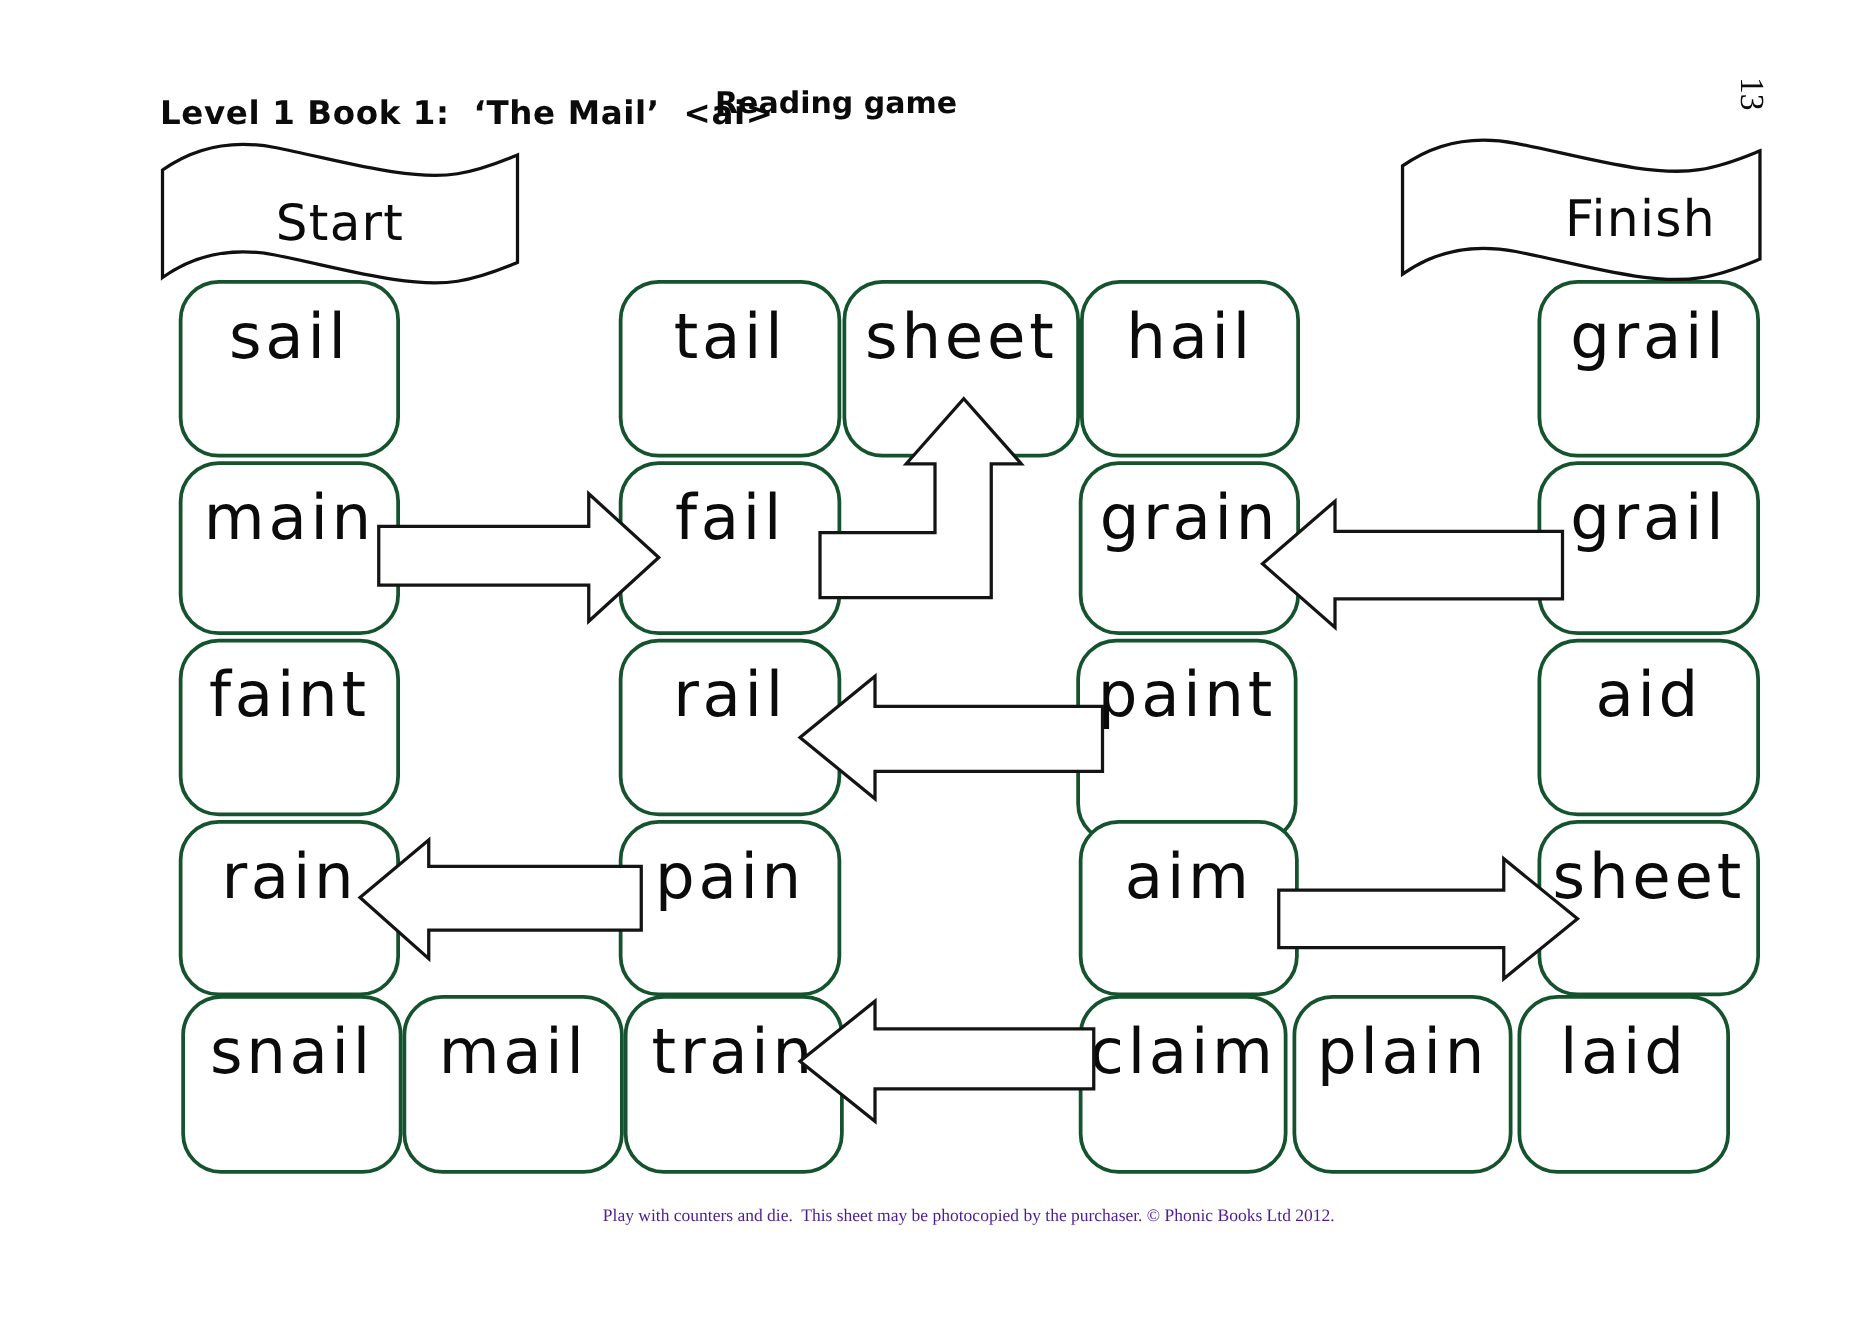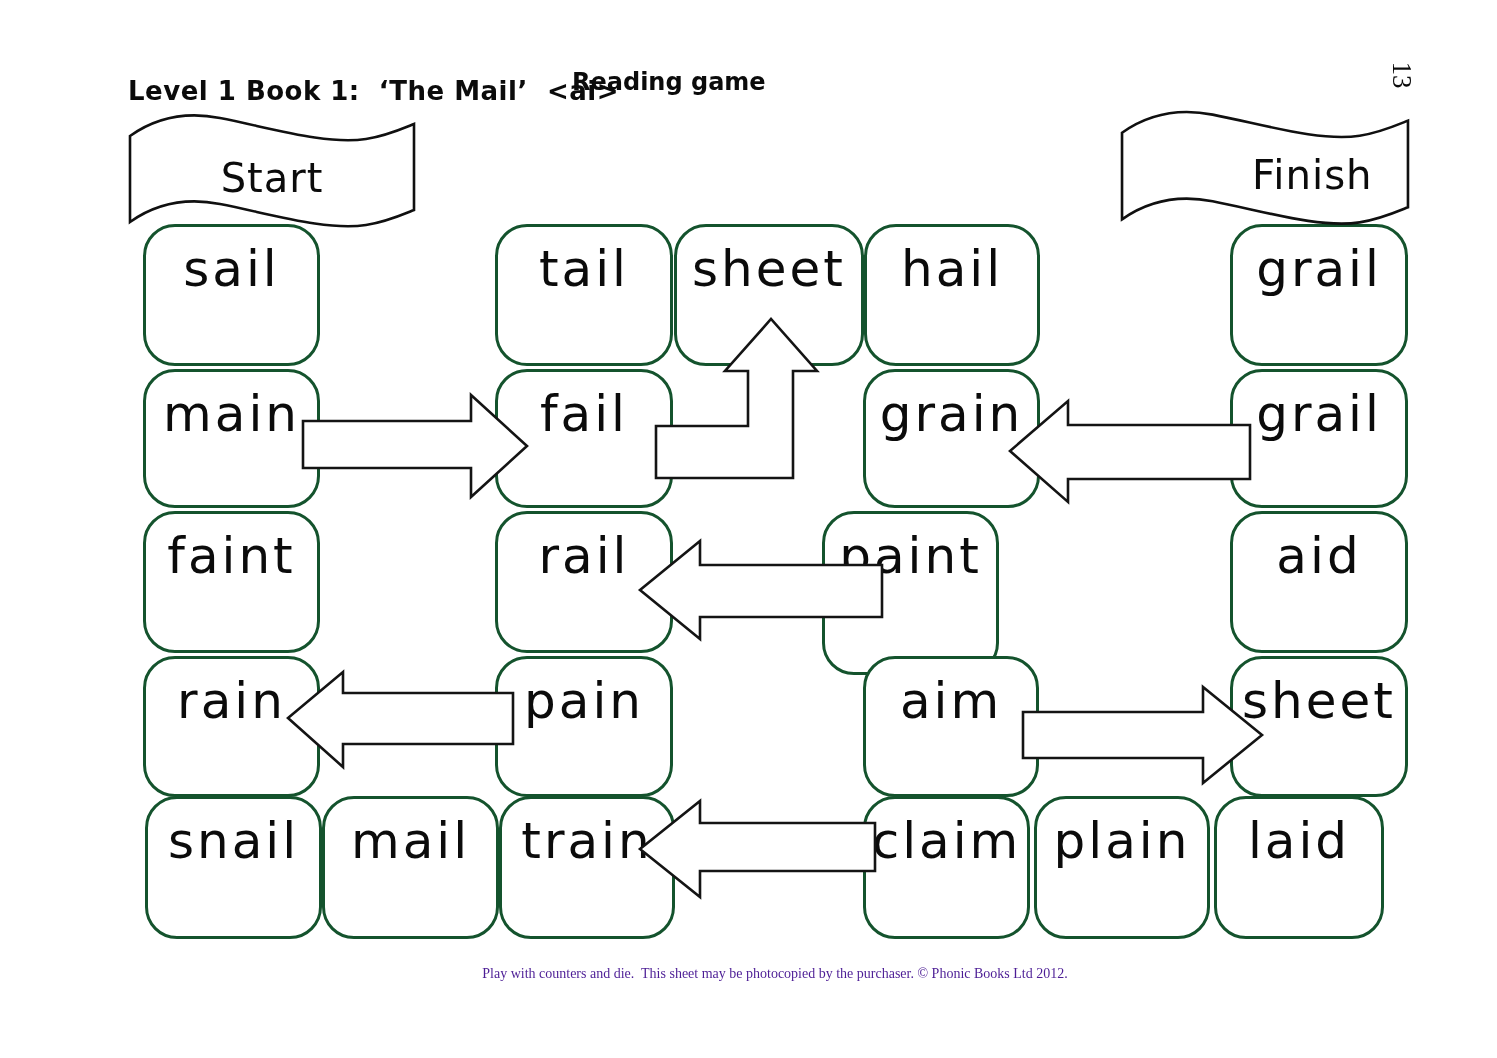--- a/index.html
+++ b/index.html
@@ -63,21 +63,21 @@
       <div class="tile" style="left: 495px; top: 224px; width: 178px; height: 142px;"><span>tail</span></div>
       <div class="tile" style="left: 674px; top: 224px; width: 190px; height: 142px;"><span>sheet</span></div>
       <div class="tile" style="left: 864px; top: 224px; width: 176px; height: 142px;"><span>hail</span></div>
       <div class="tile" style="left: 1230px; top: 224px; width: 178px; height: 142px;"><span>grail</span></div>
       <div class="tile" style="left: 143px; top: 369px; width: 177px; height: 139px;"><span>main</span></div>
       <div class="tile" style="left: 495px; top: 369px; width: 178px; height: 139px;"><span>fail</span></div>
       <div class="tile" style="left: 863px; top: 369px; width: 177px; height: 139px;"><span>grain</span></div>
       <div class="tile" style="left: 1230px; top: 369px; width: 178px; height: 139px;"><span>grail</span></div>
       <div class="tile" style="left: 143px; top: 511px; width: 177px; height: 142px;"><span>faint</span></div>
       <div class="tile" style="left: 495px; top: 511px; width: 178px; height: 142px;"><span>rail</span></div>
-      <div class="tile" style="left: 822px; top: 511px; width: 177px; height: 164px;"><span>paint</span></div>
+      <div class="tile" style="left: 861px; top: 511px; width: 177px; height: 164px;"><span>paint</span></div>
       <div class="tile" style="left: 1230px; top: 511px; width: 178px; height: 142px;"><span>aid</span></div>
       <div class="tile" style="left: 143px; top: 656px; width: 177px; height: 141px;"><span>rain</span></div>
       <div class="tile" style="left: 495px; top: 656px; width: 178px; height: 141px;"><span>pain</span></div>
       <div class="tile" style="left: 863px; top: 656px; width: 176px; height: 141px;"><span>aim</span></div>
       <div class="tile" style="left: 1230px; top: 656px; width: 178px; height: 141px;"><span>sheet</span></div>
       <div class="tile" style="left: 145px; top: 796px; width: 177px; height: 143px;"><span>snail</span></div>
       <div class="tile" style="left: 322px; top: 796px; width: 177px; height: 143px;"><span>mail</span></div>
       <div class="tile" style="left: 499px; top: 796px; width: 176px; height: 143px;"><span>train</span></div>
       <div class="tile" style="left: 863px; top: 796px; width: 167px; height: 143px;"><span>claim</span></div>
       <div class="tile" style="left: 1034px; top: 796px; width: 176px; height: 143px;"><span>plain</span></div>

